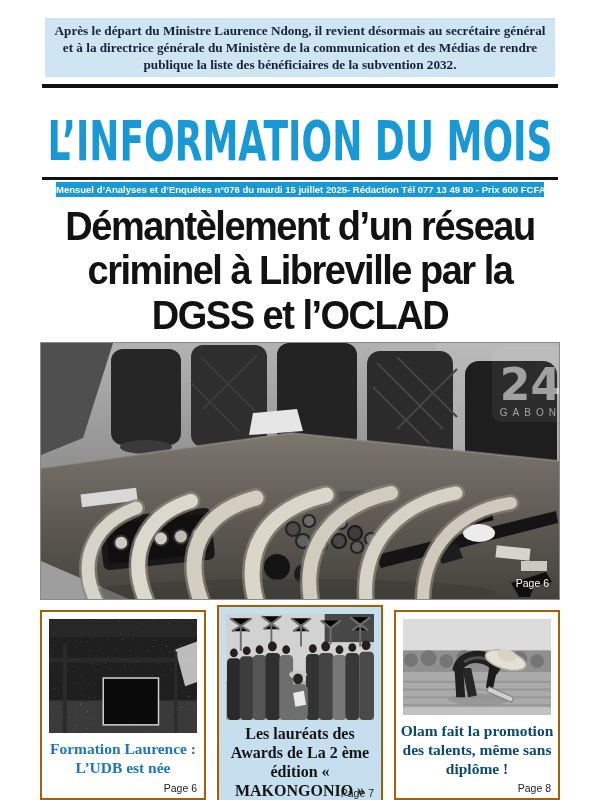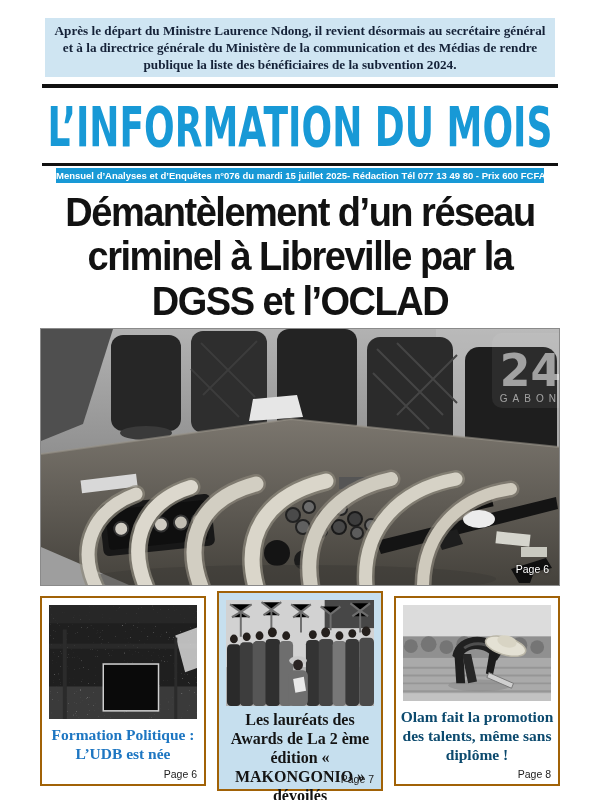--- a/index.html
+++ b/index.html
@@ -10,21 +10,21 @@
   
   .banner{width:494px;margin:0 auto;background:#cfe5f2;padding:4px 8px;
           font-family:"Liberation Serif",serif;font-weight:bold;font-size:13.2px;
           line-height:1.3;color:#152238;text-align:center;}
 
   .rule{width:516px;margin:0 auto;background:#111;}
   .rule-top{height:4px;margin-top:7px;}
   .rule-mid{height:3px;margin-top:1px;}
 
   
-  .masthead-wrap{width:520px;margin:2px auto 0;text-align:center;line-height:0;}
+  .masthead-wrap{width:520px;margin:16px auto 0;text-align:center;line-height:0;}
   .infobar{width:488px;margin:2px auto 4px;background:#1899d6;color:#ffffff;
            font-size:9.5px;font-weight:bold;text-align:center;line-height:15px;height:15px;
            white-space:nowrap;letter-spacing:0;}
 
   
   .headline{width:560px;margin:8px auto 0;text-align:center;
             font-family:"Liberation Sans",sans-serif;font-weight:bold;
             font-size:38px;line-height:1.09;letter-spacing:-1.5px;color:#121212;
             transform:scaleY(1.07);transform-origin:top center;}
   .headline span{display:block;}
@@ -58,21 +58,21 @@
   .t-blue{color:#1d76c2;}
   .t-black{color:#141414;font-size:16px;line-height:1.2;margin-top:4px;}
   .t-cyan{color:#0c4a6e;}
   .story-page{position:absolute;right:7px;bottom:4px;font-size:10.5px;color:#222;}
 </style>
 </head>
 <body>
 
 <div class="page">
 
-  <div class="banner">Après le départ du Ministre Laurence Ndong, il revient désormais au secrétaire général et à la directrice générale du Ministère de la communication et des Médias de rendre publique la liste des bénéficiaires de la subvention 2024.</div>
+  <div class="banner">Après le départ du Ministre Laurence Ndong, il revient désormais au secrétaire général et à la directrice générale du Ministère de la communication et des Médias de rendre publique la liste des bénéficiaires de la subvention 2032.</div>
 
   <div class="rule rule-top"></div>
 
   <div class="masthead-wrap">
     <svg width="520" height="72" viewBox="0 0 520 72">
       <text x="260" y="56" text-anchor="middle" textLength="505" lengthAdjust="spacingAndGlyphs" style="font-family:'DejaVu Sans',sans-serif;font-weight:bold;font-size:56px;fill:#1899d6">L’INFORMATION DU MOIS</text>
     </svg>
   </div>
 
   <div class="rule rule-mid"></div>
@@ -195,21 +195,21 @@
           <rect width="150" height="112" filter="url(#crowdN)" opacity="0.85"></rect>
           <rect x="0" y="0" width="150" height="18" fill="#2e2e2e" opacity="0.55"></rect>
           <rect x="0" y="38" width="150" height="5" fill="#3a3a3a" opacity="0.4"></rect>
           <rect x="0" y="80" width="150" height="32" fill="#ffffff" opacity="0.12"></rect>
           <polygon points="128,30 150,22 150,62 138,66" fill="#d8d8d8" opacity="0.85"></polygon>
           <rect x="14" y="24" width="4" height="88" fill="#2b2b2b"></rect>
           <rect x="127" y="32" width="3" height="80" fill="#2b2b2b"></rect>
           <rect x="55" y="58" width="56" height="46" fill="#0a0a0a" stroke="#cfcfcf" stroke-width="1.5"></rect>
         </svg>
       </div>
-      <div class="story-title t-blue">Formation Politique : L’UDB est née</div>
+      <div class="story-title t-blue">Formation Laurence : L’UDB est née</div>
       <div class="story-page">Page 6</div>
     </div>
 
     <div class="story-box tall">
       <div class="story-photo ph-2">
         <svg viewBox="0 0 150 98" preserveAspectRatio="none" height="106">
           <rect width="150" height="98" fill="#d2d2d2"></rect>
           <rect x="100" y="0" width="50" height="26" fill="#474747"></rect>
           <g stroke="#6e6e6e" stroke-width="2">
             <path d="M4,4 L15,11 L26,4 M6,16 L15,11 L24,16 M15,11 L15,34"></path>

